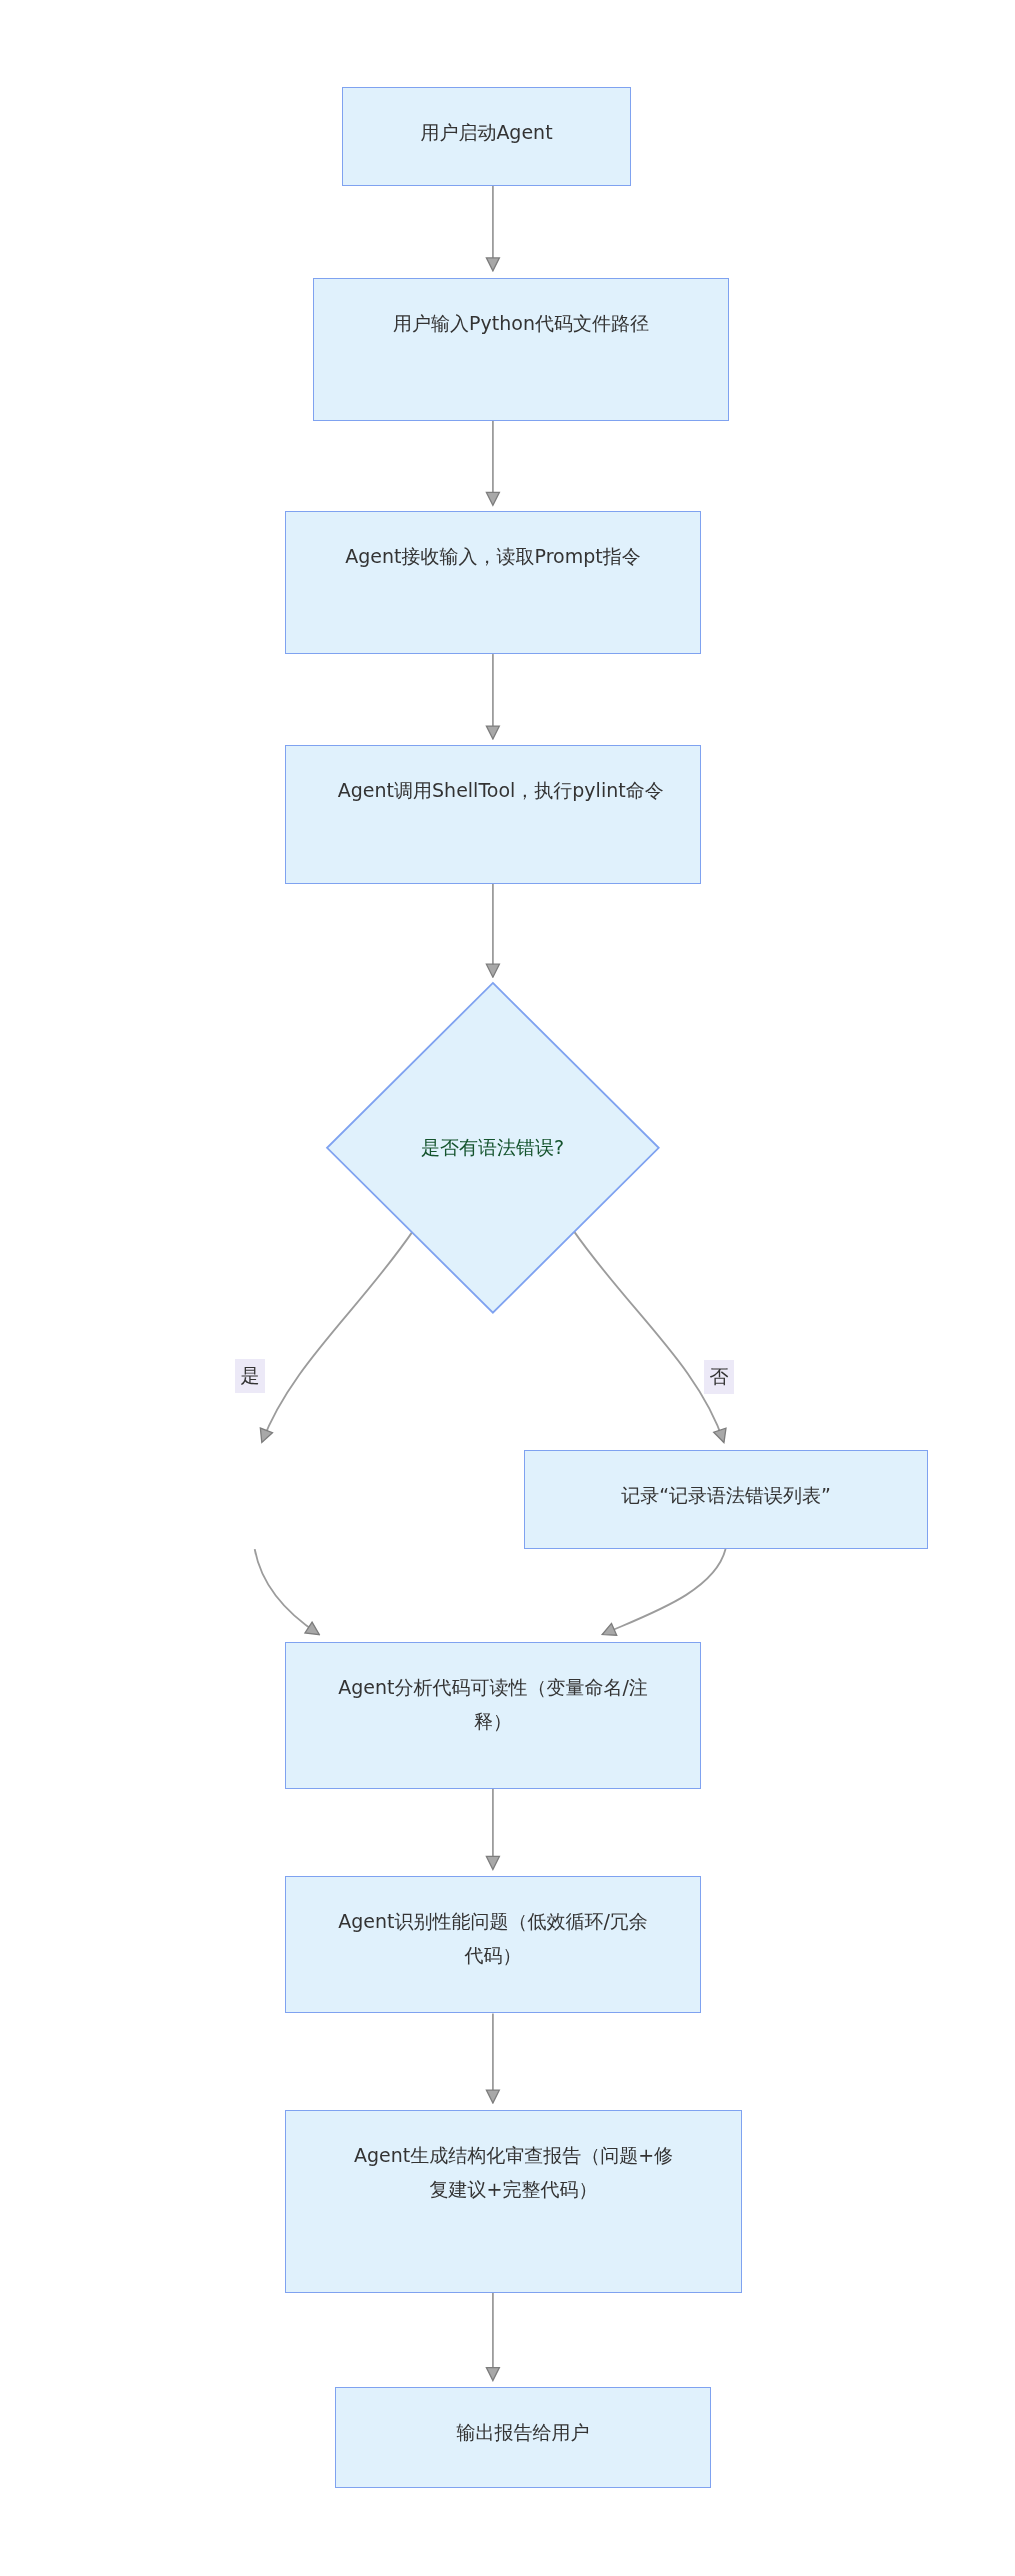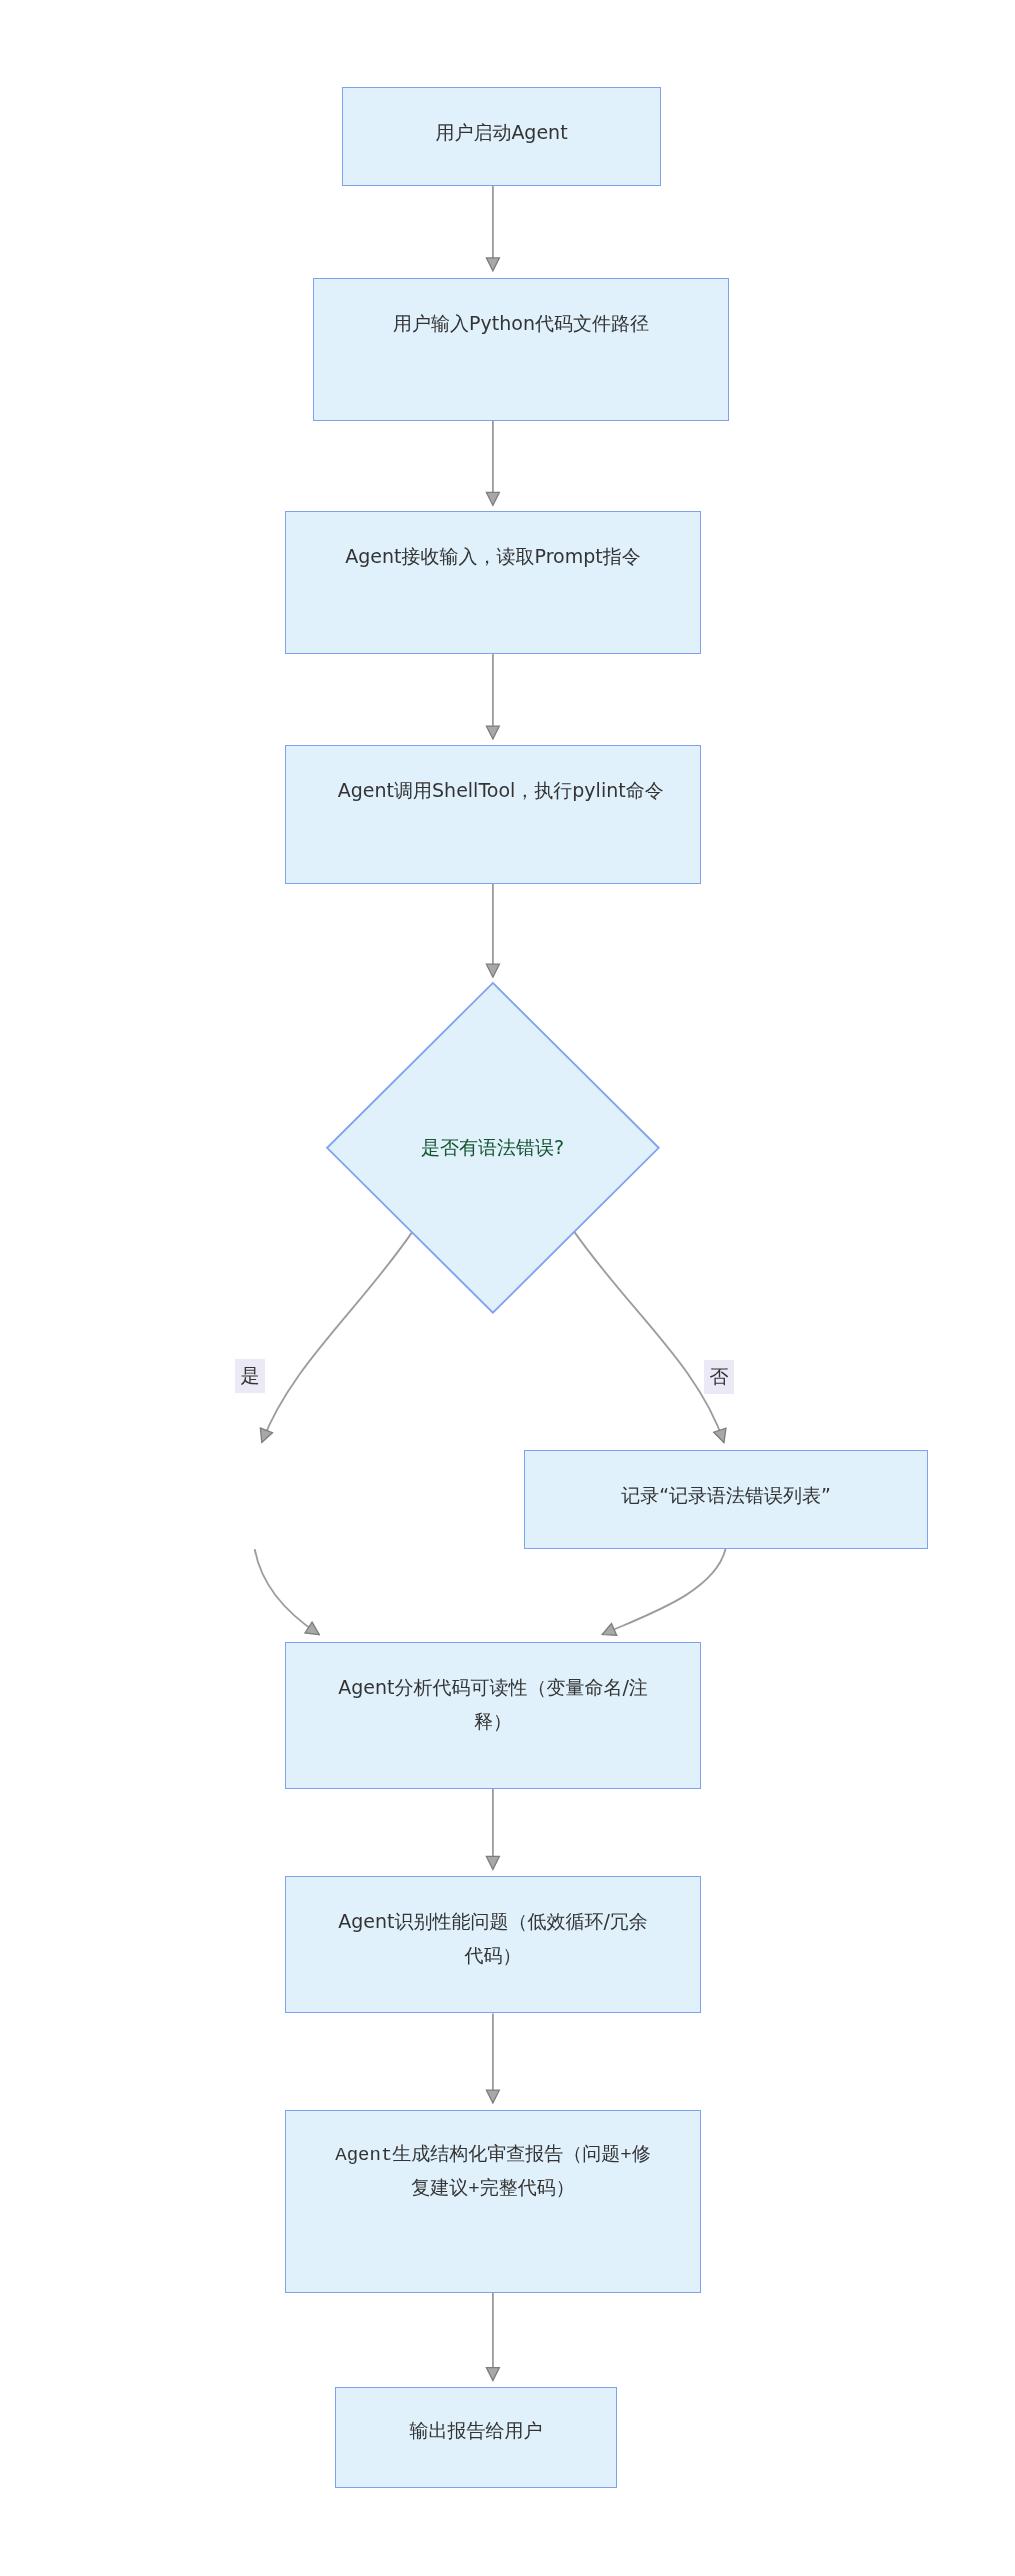--- a/index.html
+++ b/index.html
@@ -16,30 +16,30 @@
     box-sizing:border-box;
     background:#e0f1fc;
     border:1.8px solid #7fa2f0;
     color:#333333;
     font-size:19px;
     line-height:34px;
     text-align:center;
     padding:26.6px 16.5px 0 16.5px;
     white-space:pre-line;
   }
-  .n-start       {left:342px; top:87px;   width:319px; height:99px;}
+  .n-start       {left:342px; top:87px;   width:289px; height:99px;}
   .n-input       {left:285px; top:278px;  width:416px; height:143px;margin-left:28px;}
   .n-receive     {left:285px; top:511px;  width:416px; height:143px;}
   .n-pylint      {left:285px; top:745px;  width:416px; height:139px;padding-left:32px;}
   .n-rec-err     {left:88px;  top:1450px; width:333px; height:99px;}
   .n-rec-clean   {left:524px; top:1450px; width:404px; height:99px;}
   .n-readability {left:285px; top:1642px; width:416px; height:147px;}
   .n-performance {left:285px; top:1876px; width:416px; height:137px;}
-  .n-report      {left:285px; top:2110px; width:416px; height:183px;font-family:Liberation Mono, monospace;}
-  .n-output      {left:335px; top:2387px; width:282px; height:101px;font-family:Liberation Mono, monospace;}
+  .n-report      {left:285px; top:2110px; width:457px; height:183px;}
+  .n-output      {left:335px; top:2387px; width:376px; height:101px;}
   .diamond-label{
     position:absolute;
     left:355px; top:1130px; width:275px;
     text-align:center;
     color:#14532d;
     font-size:19px;
     line-height:34px;
   }
   .edge-label{
     position:absolute;

